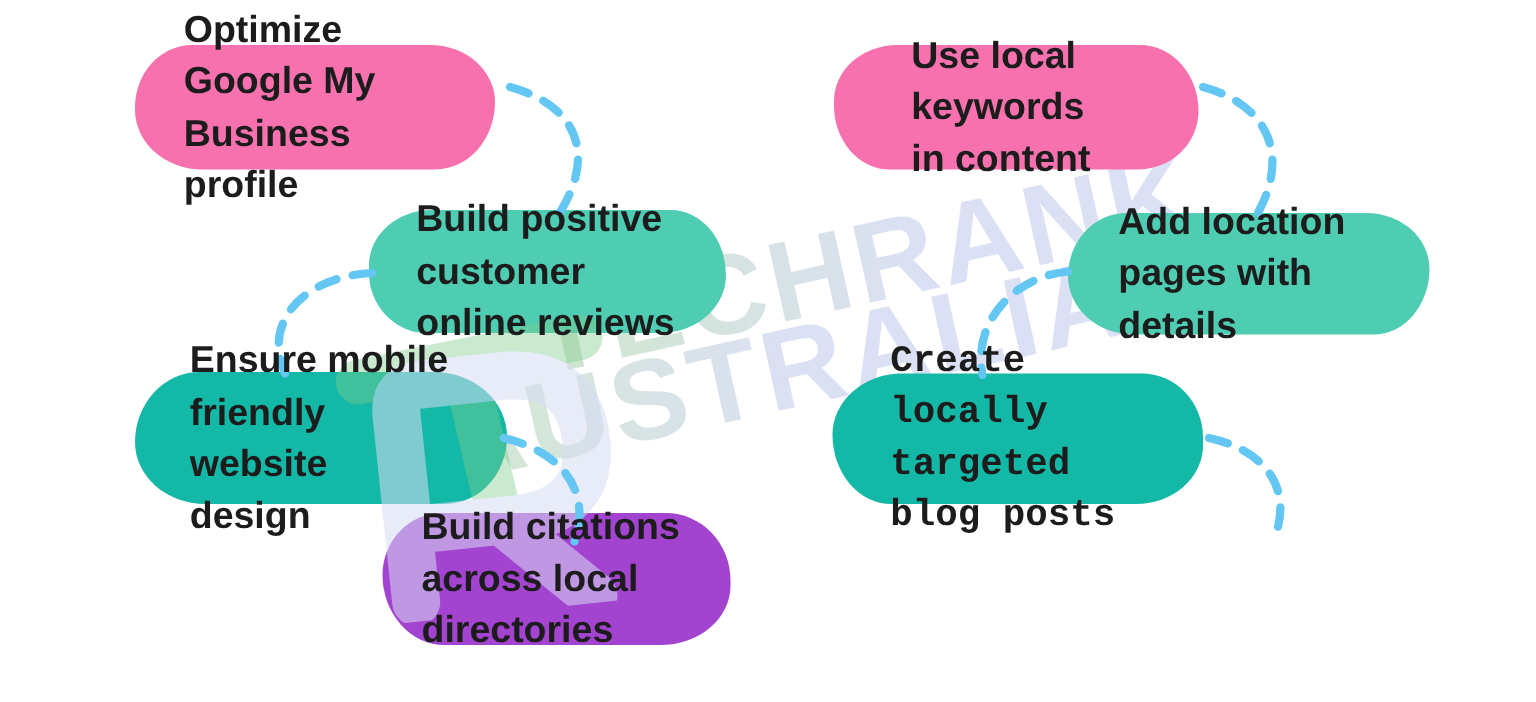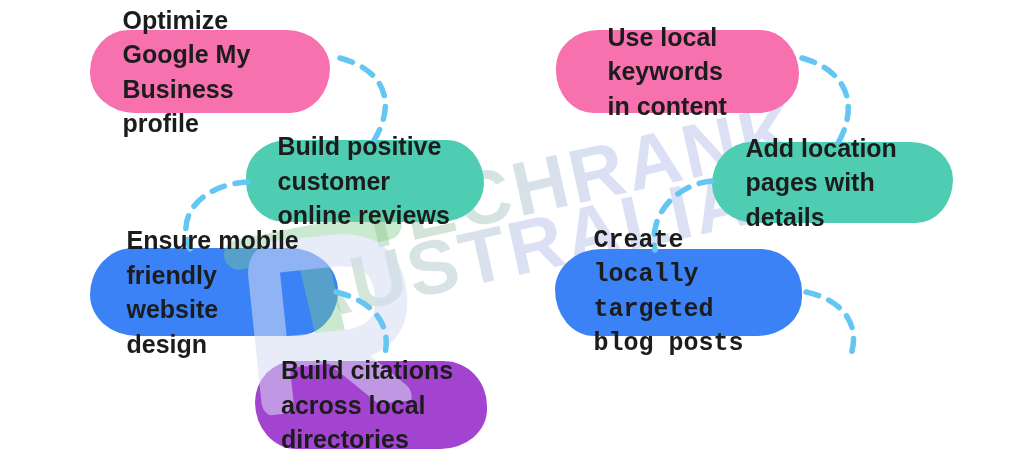--- a/index.html
+++ b/index.html
@@ -19,26 +19,26 @@
   .wm2{left:295px;top:254px;background:linear-gradient(100deg,#d2e8cf 0%,#dbe0f4 52%);
        -webkit-background-clip:text;background-clip:text;}
   
   .pill{
     position:absolute;display:flex;align-items:center;justify-content:center;
     text-align:left;color:#1c1c1c;font-weight:700;font-size:25px;line-height:1.38;
   }
   .pill-text{position:relative;z-index:2;display:inline-block;}
   .pink  {background:#F671AD;}
   .teal  {background:#4FCDB3;}
-  .yellow{background:#3b82f6;}
+  .yellow{background:#14b8a6;}
   .purple{background:#A344D1;}
   .p1{left:90px;  top:30px;  width:240px;height:83px;border-radius:44px 50px 46px 52px/48px 44px 52px 46px;}
   .p2{left:246px; top:140px; width:238px;height:82px;border-radius:50px 44px 52px 46px/44px 52px 46px 48px;}
   .p3{left:90px;  top:248px; width:248px;height:88px;border-radius:46px 52px 44px 50px/50px 46px 48px 44px;}
-  .p4{left:255px; top:361px; width:232px;height:88px;border-radius:44px 48px 52px 46px/46px 50px 44px 52px;}
+  .p4{left:255px; top:342px; width:232px;height:88px;border-radius:44px 48px 52px 46px/46px 50px 44px 52px;}
   .p5{left:556px; top:30px;  width:243px;height:83px;border-radius:50px 46px 48px 44px/44px 52px 46px 50px;}
   .p6{left:712px; top:142px; width:241px;height:81px;border-radius:46px 50px 44px 52px/50px 44px 52px 46px;}
   .p7{left:555px; top:249px; width:247px;height:87px;border-radius:52px 46px 50px 44px/46px 48px 44px 52px;font-family:Liberation Mono, monospace;}
   .p8{left:712px; top:359px; width:240px;height:92px;border-radius:46px 44px 52px 48px/50px 46px 52px 44px;}
   .t1{max-width:175px;} .t2{max-width:175px;} .t3{max-width:175px;} .t4{max-width:180px;}
   .t5{max-width:140px;} .t6{max-width:174px;} .t7{max-width:170px;} .t8{max-width:175px;}
   
   .logo{
     position:absolute;left:190px;top:208px;width:250px;height:202px;
     transform:rotate(-6deg);opacity:0.55;pointer-events:none;

